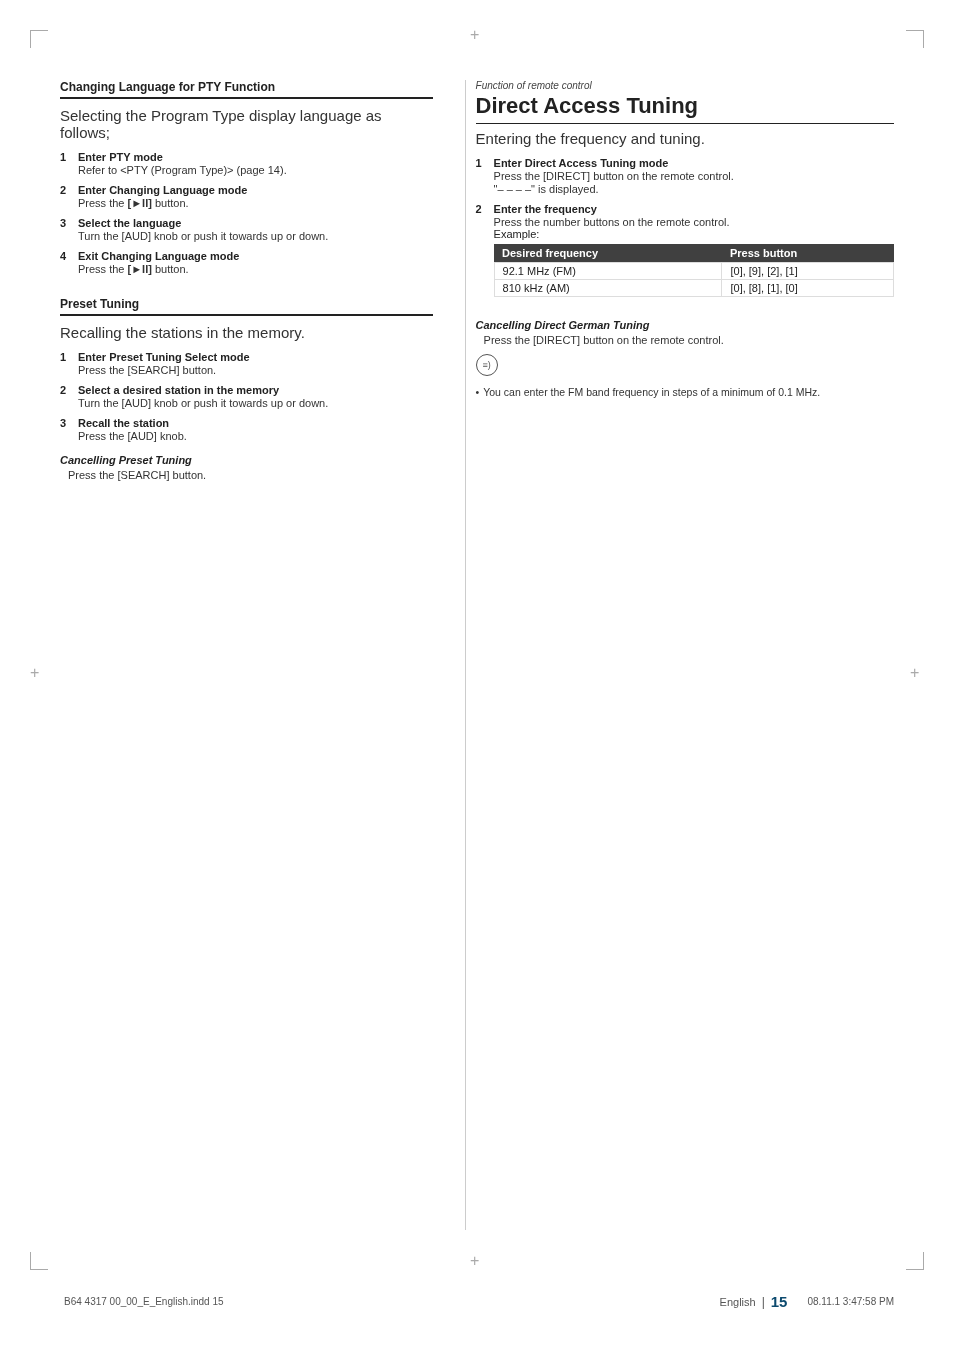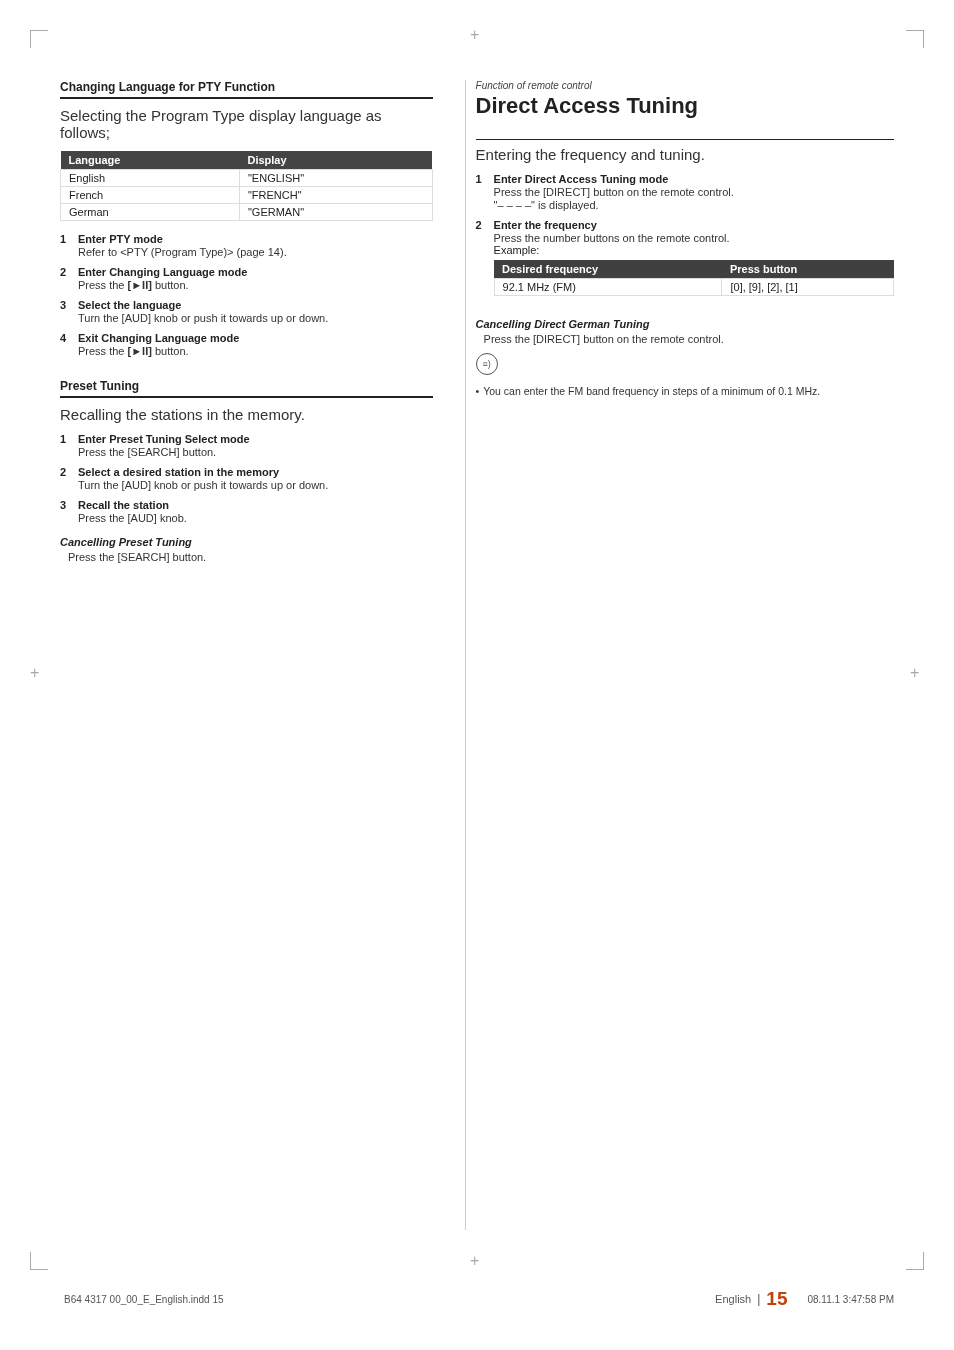--- a/index.html
+++ b/index.html
@@ -136,21 +136,21 @@
       color: #444;
       margin-bottom: 2px;
       font-style: italic;
     }
 
     .section-main-title {
       font-size: 22px;
       font-weight: bold;
       margin-bottom: 6px;
       border-bottom: 1px solid #222;
-      padding-bottom: 20px;
+      padding-bottom: 4px;
     }
 
     .section-desc {
       font-size: 15px;
       margin-bottom: 10px;
       color: #333;
     }
 
     
     .lang-table {
@@ -297,23 +297,23 @@
 
     .page-lang {
       font-size: 11px;
     }
 
     .page-separator {
       font-size: 12px;
     }
 
     .page-number {
-      font-size: 19px;
-      font-weight: bold;
-      color: #c2410c;
+      font-size: 15px;
+      font-weight: bold;
+      color: #0c4a6e;
     }
 
     .bold-bracket {
       font-weight: bold;
     }
 
     .example-label {
       font-size: 11px;
       margin-bottom: 4px;
     }
@@ -345,42 +345,20 @@
   <div class="center-right"></div>
 
   <div class="content-area">
 
     <div class="left-column">
 
       <div>
         <div class="section-title">Changing Language for PTY Function</div>
         <div class="section-desc">Selecting the Program Type display language as follows;</div>
 
-        <table class="lang-table">
-          <thead>
-            <tr>
-              <th>Language</th>
-              <th>Display</th>
-            </tr>
-          </thead>
-          <tbody>
-            <tr>
-              <td>English</td>
-              <td>"ENGLISH"</td>
-            </tr>
-            <tr>
-              <td>French</td>
-              <td>"FRENCH"</td>
-            </tr>
-            <tr>
-              <td>German</td>
-              <td>"GERMAN"</td>
-            </tr>
-          </tbody>
-        </table>
 
         <ul class="steps-list">
           <li class="step-item">
             <span class="step-num">1</span>
             <div class="step-content">
               <div class="step-title">Enter PTY mode</div>
               <div class="step-detail">Refer to &lt;PTY (Program Type)&gt; (page 14).</div>
             </div>
           </li>
           <li class="step-item">
@@ -468,20 +446,24 @@
                 <tr>
                   <th>Desired frequency</th>
                   <th>Press button</th>
                 </tr>
               </thead>
               <tbody>
                 <tr>
                   <td>92.1 MHz (FM)</td>
                   <td>[0], [9], [2], [1]</td>
                 </tr>
+                <tr>
+                  <td>810 kHz (AM)</td>
+                  <td>[0], [8], [1], [0]</td>
+                </tr>
               </tbody>
             </table>
           </div>
         </li>
       </ul>
 
       <div class="cancelling-title">Cancelling Direct German Tuning</div>
       <div class="cancelling-detail" style="margin-left: 8px; margin-bottom: 6px;">Press the [DIRECT] button on the remote control.</div>
 
       <div style="margin-bottom: 6px;">

